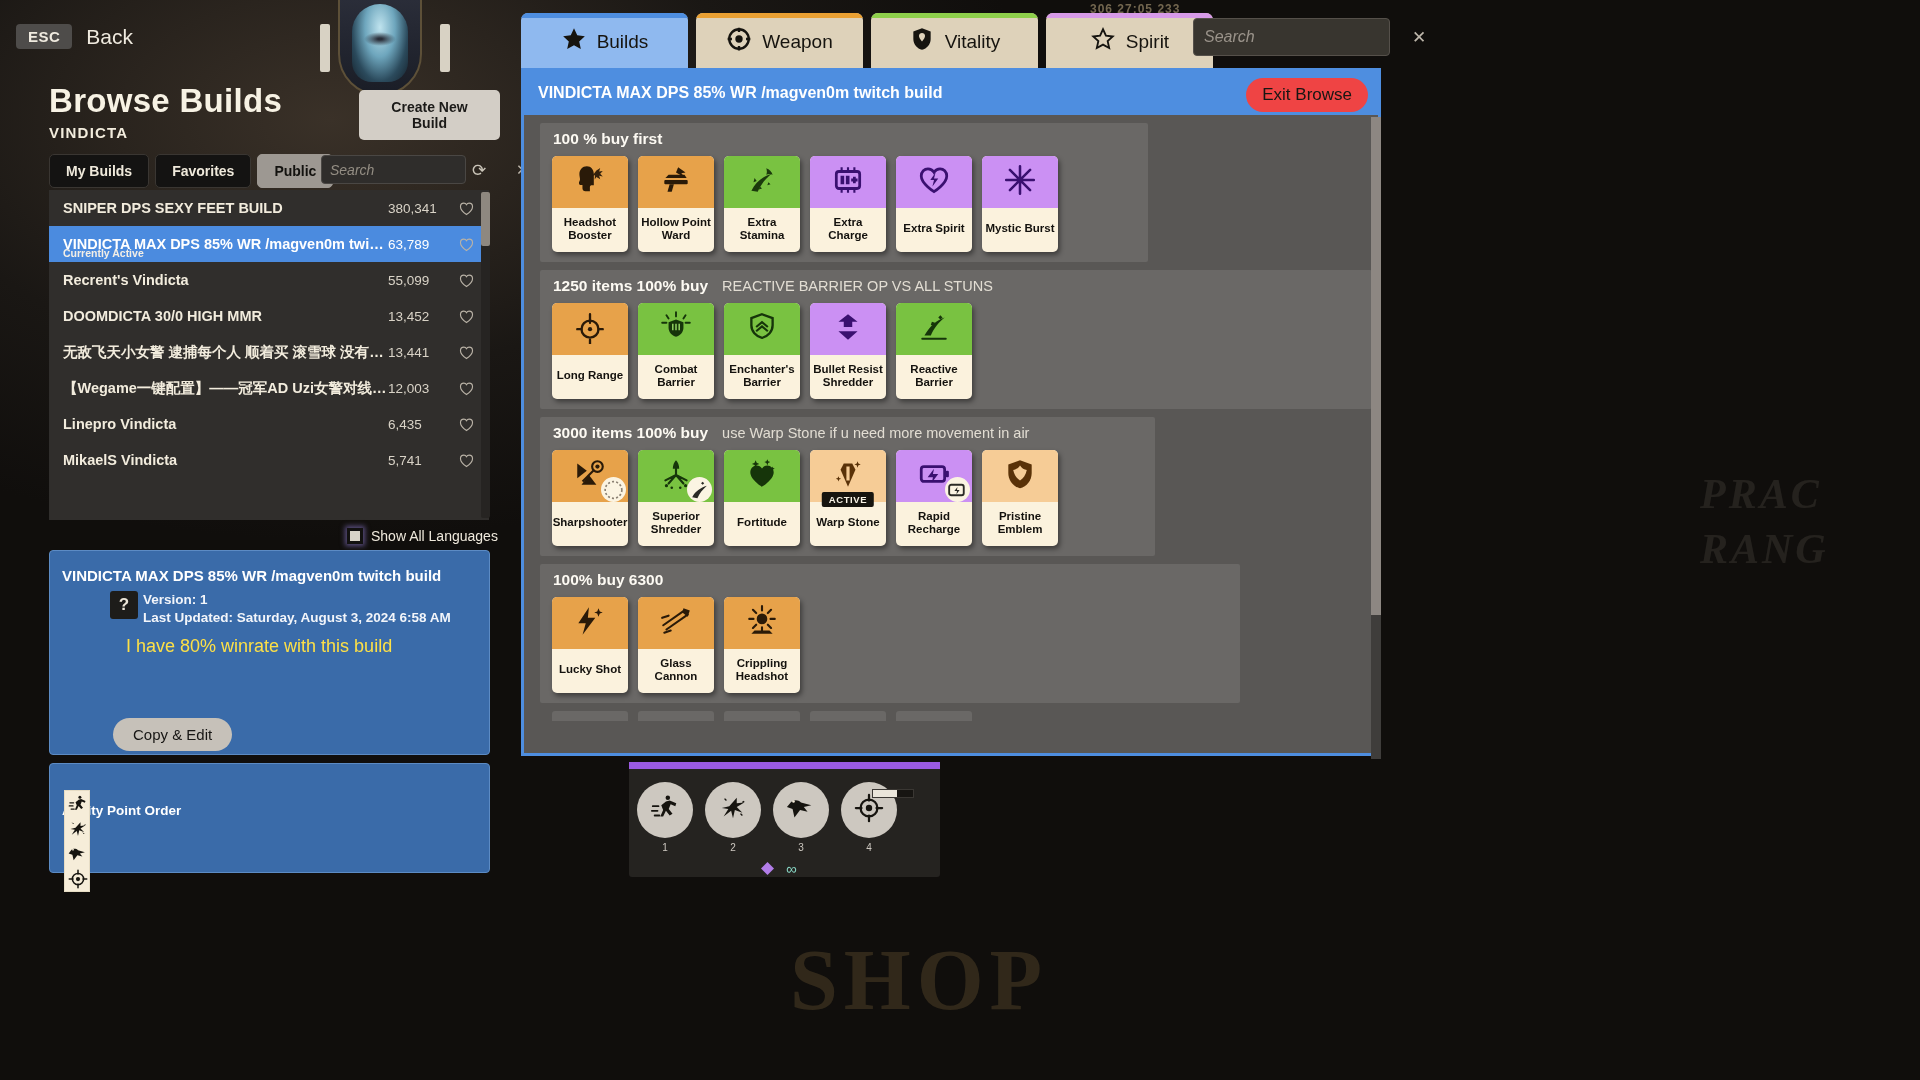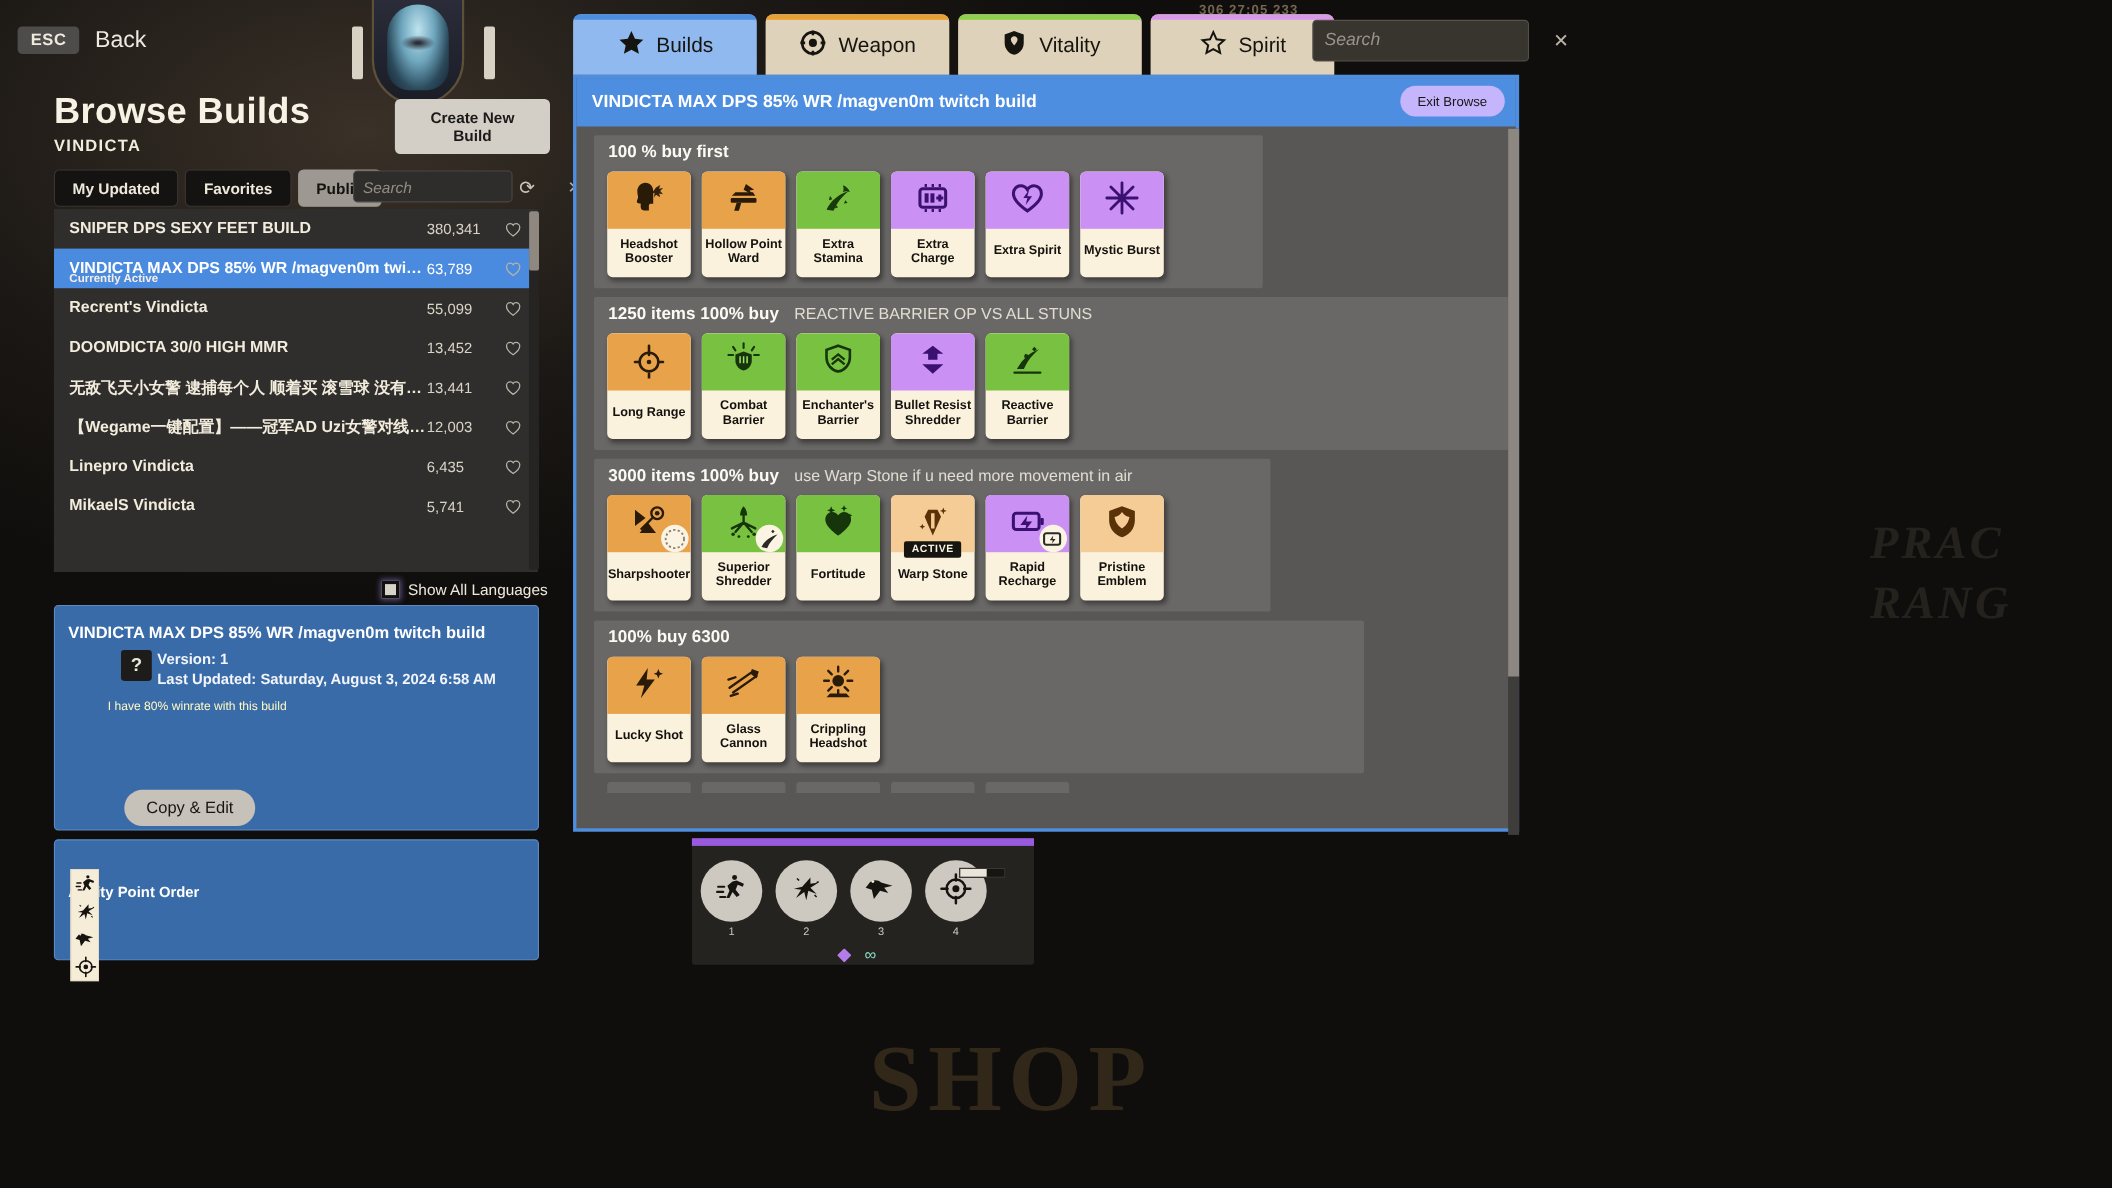--- a/index.html
+++ b/index.html
@@ -180,21 +180,21 @@
     background:#1d1c1a; color:#ece6d9; font-size:17px; font-weight:bold;
     display:flex; align-items:center; justify-content:center; border-radius:3px;
   }
   .detail-version {
     position:absolute; left:93px; top:41px; font-size:13.5px; font-weight:bold; color:#f2f5fa;
   }
   .detail-updated {
     position:absolute; left:93px; top:59px; font-size:13.5px; font-weight:bold; color:#f2f5fa;
   }
   .detail-desc {
-    position:absolute; left:48px; top:85px; font-size:11px; color:#fef9c3;
+    position:absolute; left:76px; top:85px; font-size:18px; color:#fde047;
   }
   .copy-edit-btn {
     position:absolute; left:63px; top:167px;
     background:#c6c1b9; color:#171614; font-size:15px; font-weight:500;
     padding:8px 20px; border-radius:18px; border:none; cursor:pointer;
     font-family:"Liberation Sans", sans-serif;
   }
 
   
   .apo-card {
@@ -250,21 +250,21 @@
     background:#595755;
     border:3px solid #4e8ee0;
   }
   .bw-header {
     height:44px; background:#4e8ee0; display:flex; align-items:center;
     padding:0 0 0 14px; position:relative;
   }
   .bw-title { font-size:16px; font-weight:bold; color:#ffffff; }
   .exit-browse-btn {
     position:absolute; right:10px; top:7px;
-    background:#c4b5fd; color:#171613; font-size:12px; font-weight:500;
+    background:#ef4444; color:#171613; font-size:17px; font-weight:500;
     padding:7px 16px; border-radius:18px; border:none; cursor:pointer;
     font-family:"Liberation Sans", sans-serif;
   }
   .bw-body { position:relative; height:641px; padding:8px 10px 0 16px; overflow:hidden; }
   .bw-scrollbar {
     position:absolute; right:-3px; top:46px; width:10px; height:642px; background:#3f3d3b;
   }
   .bw-scrollbar .thumb { position:absolute; left:0; top:0; width:10px; height:498px; background:#8d8782; }
 
   .cat-block { margin-bottom:8px; background:#6a6866; border-radius:2px; padding:0 0 10px 0; }
@@ -364,21 +364,21 @@
     <span class="esc-key">ESC</span>
     <span class="back-label">Back</span>
   </div>
 
   <div class="left-panel">
     <div class="browse-title">Browse Builds</div>
     <div class="hero-name">VINDICTA</div>
     <button class="create-build-btn">Create New Build</button>
 
     <div class="tabs-row" id="left-tabs">
-        <div class="ltab">My Updated</div>
+        <div class="ltab">My Builds</div>
         <div class="ltab">Favorites</div>
         <div class="ltab active">Public</div>
       </div>
 
     <div class="lsearch-wrap">
       <input type="text" placeholder="Search" style="">
       <span class="lsearch-x">✕</span>
     </div>
     <span class="refresh-icon">⟳</span>
 

